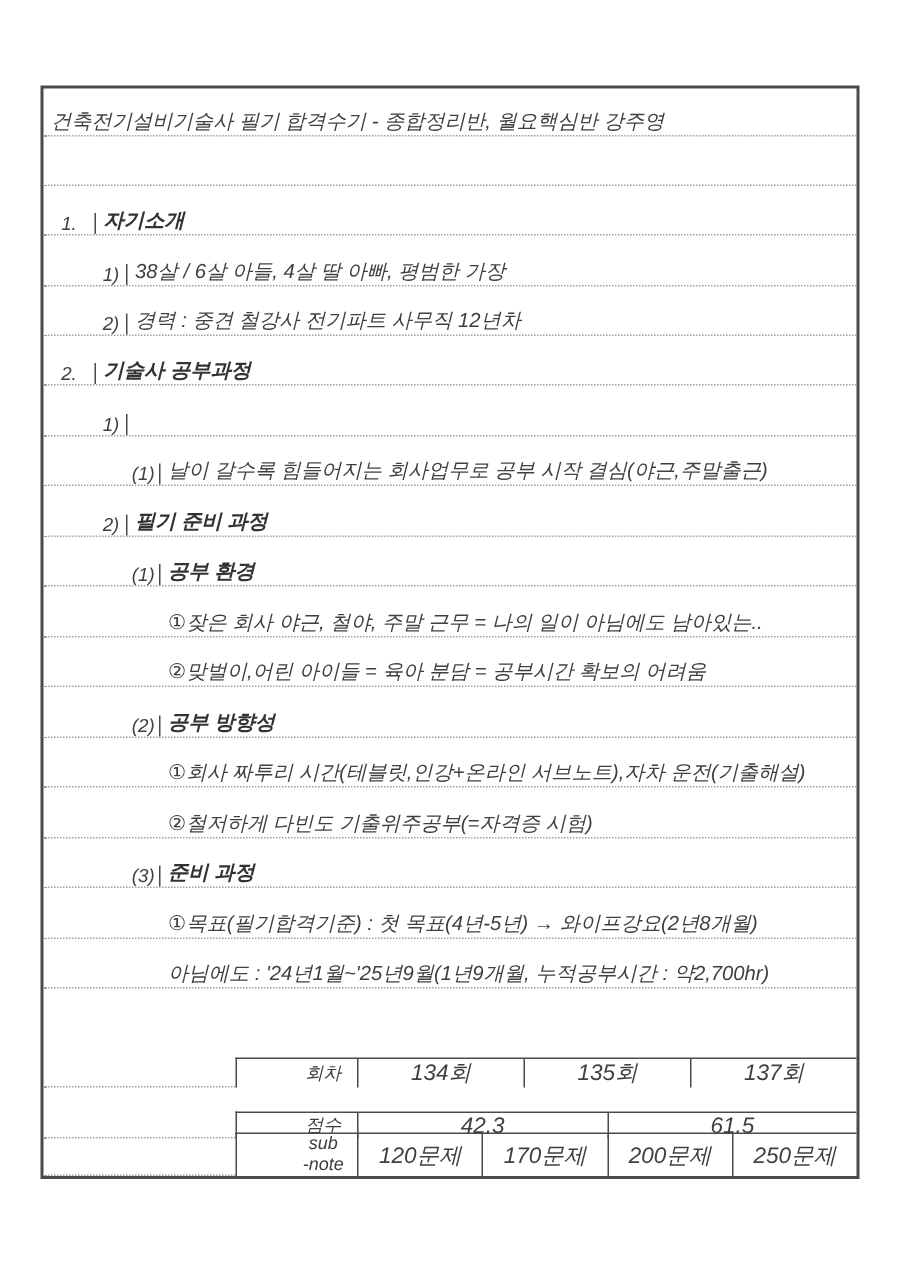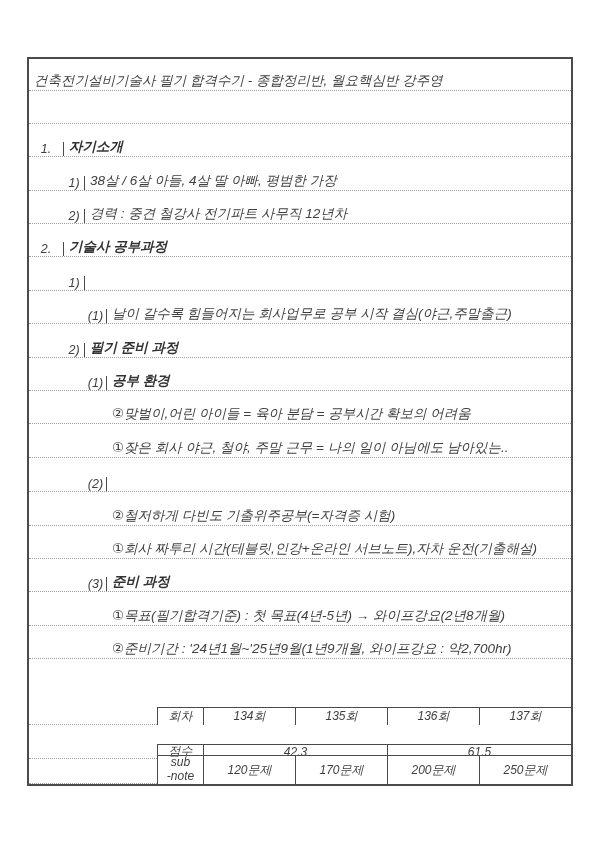--- a/index.html
+++ b/index.html
@@ -28,23 +28,23 @@
   .num{display:flex;align-items:center;justify-content:center;
        font-size:12.5px;color:#3f3f3f;}
   .content{flex:1;display:flex;align-items:center;padding-left:5px;
        font-size:13.5px;white-space:nowrap;overflow:hidden;margin-top:40px;}
   .bold .content, .content.bold{font-weight:bold;color:#333;}
   .title-cell{flex:1;display:flex;align-items:center;padding-left:5px;
        font-size:13.5px;white-space:nowrap;overflow:hidden;}
 
   
   .sleft{flex:0 0 128px;display:flex;border-top:1px dotted #9e9e9e;}
-  .stable{flex:1;display:flex;border-left:1.5px solid #4a4a4a;border-top:1.5px solid #4a4a4a;}
+  .stable{flex:1;display:flex;border-left:1.5px solid #4a4a4a;border-top:1.5px solid #4a4a4a;padding-left:35px;}
   .scell{display:flex;align-items:center;justify-content:center;
-       font-size:12px;text-align:center;flex:1;}
+       font-size:15px;text-align:center;flex:1;}
   .scell + .scell{border-left:1.5px solid #4a4a4a;}
   .slabel{flex:0 0 45px;font-size:12px;line-height:1.15;white-space:pre-line;}
 </style>
 </head>
 <body>
 
 <div class="doc">
 
   <div class="row h31">
     <div class="title-cell">건축전기설비기술사 필기 합격수기 - 종합정리반, 월요핵심반 강주영</div>
@@ -97,94 +97,94 @@
     <div class="content">필기 준비 과정</div>
   </div>
 
   <div class="row bt h33 bold">
     <div class="g w35"></div>
     <div class="g w21"></div>
     <div class="num w22 sr">(1)</div>
     <div class="content">공부 환경</div>
   </div>
 
+  <div class="row bt h34">
+    <div class="g w35"></div>
+    <div class="g w21"></div>
+    <div class="g w22 sr"></div>
+    <div class="content">①잦은 회사 야근, 철야, 주말 근무 = 나의 일이 아님에도 남아있는..</div>
+  </div>
+
   <div class="row bt h33">
     <div class="g w35"></div>
     <div class="g w21"></div>
     <div class="g w22 sr"></div>
     <div class="content">②맞벌이,어린 아이들 = 육아 분담 = 공부시간 확보의 어려움</div>
   </div>
 
-  <div class="row bt h34">
-    <div class="g w35"></div>
-    <div class="g w21"></div>
-    <div class="g w22 sr"></div>
-    <div class="content">①잦은 회사 야근, 철야, 주말 근무 = 나의 일이 아님에도 남아있는..</div>
-  </div>
-
   <div class="row bt h34 bold">
     <div class="g w35"></div>
     <div class="g w21"></div>
     <div class="num w22 sr">(2)</div>
+    <div class="content">공부 방향성</div>
+  </div>
+
+  <div class="row bt h33">
+    <div class="g w35"></div>
+    <div class="g w21"></div>
+    <div class="g w22 sr"></div>
+    <div class="content">①회사 짜투리 시간(테블릿,인강+온라인 서브노트),자차 운전(기출해설)</div>
   </div>
 
   <div class="row bt h34">
     <div class="g w35"></div>
     <div class="g w21"></div>
     <div class="g w22 sr"></div>
     <div class="content">②철저하게 다빈도 기출위주공부(=자격증 시험)</div>
-  </div>
-
-  <div class="row bt h33">
-    <div class="g w35"></div>
-    <div class="g w21"></div>
-    <div class="g w22 sr"></div>
-    <div class="content">①회사 짜투리 시간(테블릿,인강+온라인 서브노트),자차 운전(기출해설)</div>
   </div>
 
   <div class="row bt h33 bold">
     <div class="g w35"></div>
     <div class="g w21"></div>
     <div class="num w22 sr">(3)</div>
     <div class="content">준비 과정</div>
   </div>
 
   <div class="row bt h34">
     <div class="g w35"></div>
     <div class="g w21"></div>
     <div class="g w22 sr"></div>
     <div class="content">①목표(필기합격기준) : 첫 목표(4년-5년) → 와이프강요(2년8개월)</div>
   </div>
 
   <div class="row bt h33">
     <div class="g w35"></div>
     <div class="g w21"></div>
     <div class="g w22 sr"></div>
-    <div class="content">②준비기간 : '24년1월~'25년9월(1년9개월, 와이프강요 : 약2,700hr)</div>
+    <div class="content">아님에도 : '24년1월~'25년9월(1년9개월, 누적공부시간 : 약2,700hr)</div>
   </div>
 
   <div class="row bt h34">
     <div class="g w35"></div>
     <div class="g w21"></div>
     <div class="g w22 sr"></div>
   </div>
 
   <div class="row h33">
     <div class="sleft">
       <div class="g w35"></div>
       <div class="g w21"></div>
       <div class="g w22"></div>
       <div class="g w33"></div>
       <div class="wrest"></div>
     </div>
     <div class="stable">
       <div class="scell slabel">회차</div>
       <div class="scell">134회</div>
       <div class="scell">135회</div>
-      <div class="scell">136회</div>
       <div class="scell">137회</div>
     </div>
   </div>
 
   <div class="row h34">
     <div class="sleft">
       <div class="g w35"></div>
       <div class="g w21"></div>
       <div class="g w22"></div>
       <div class="g w33"></div>

